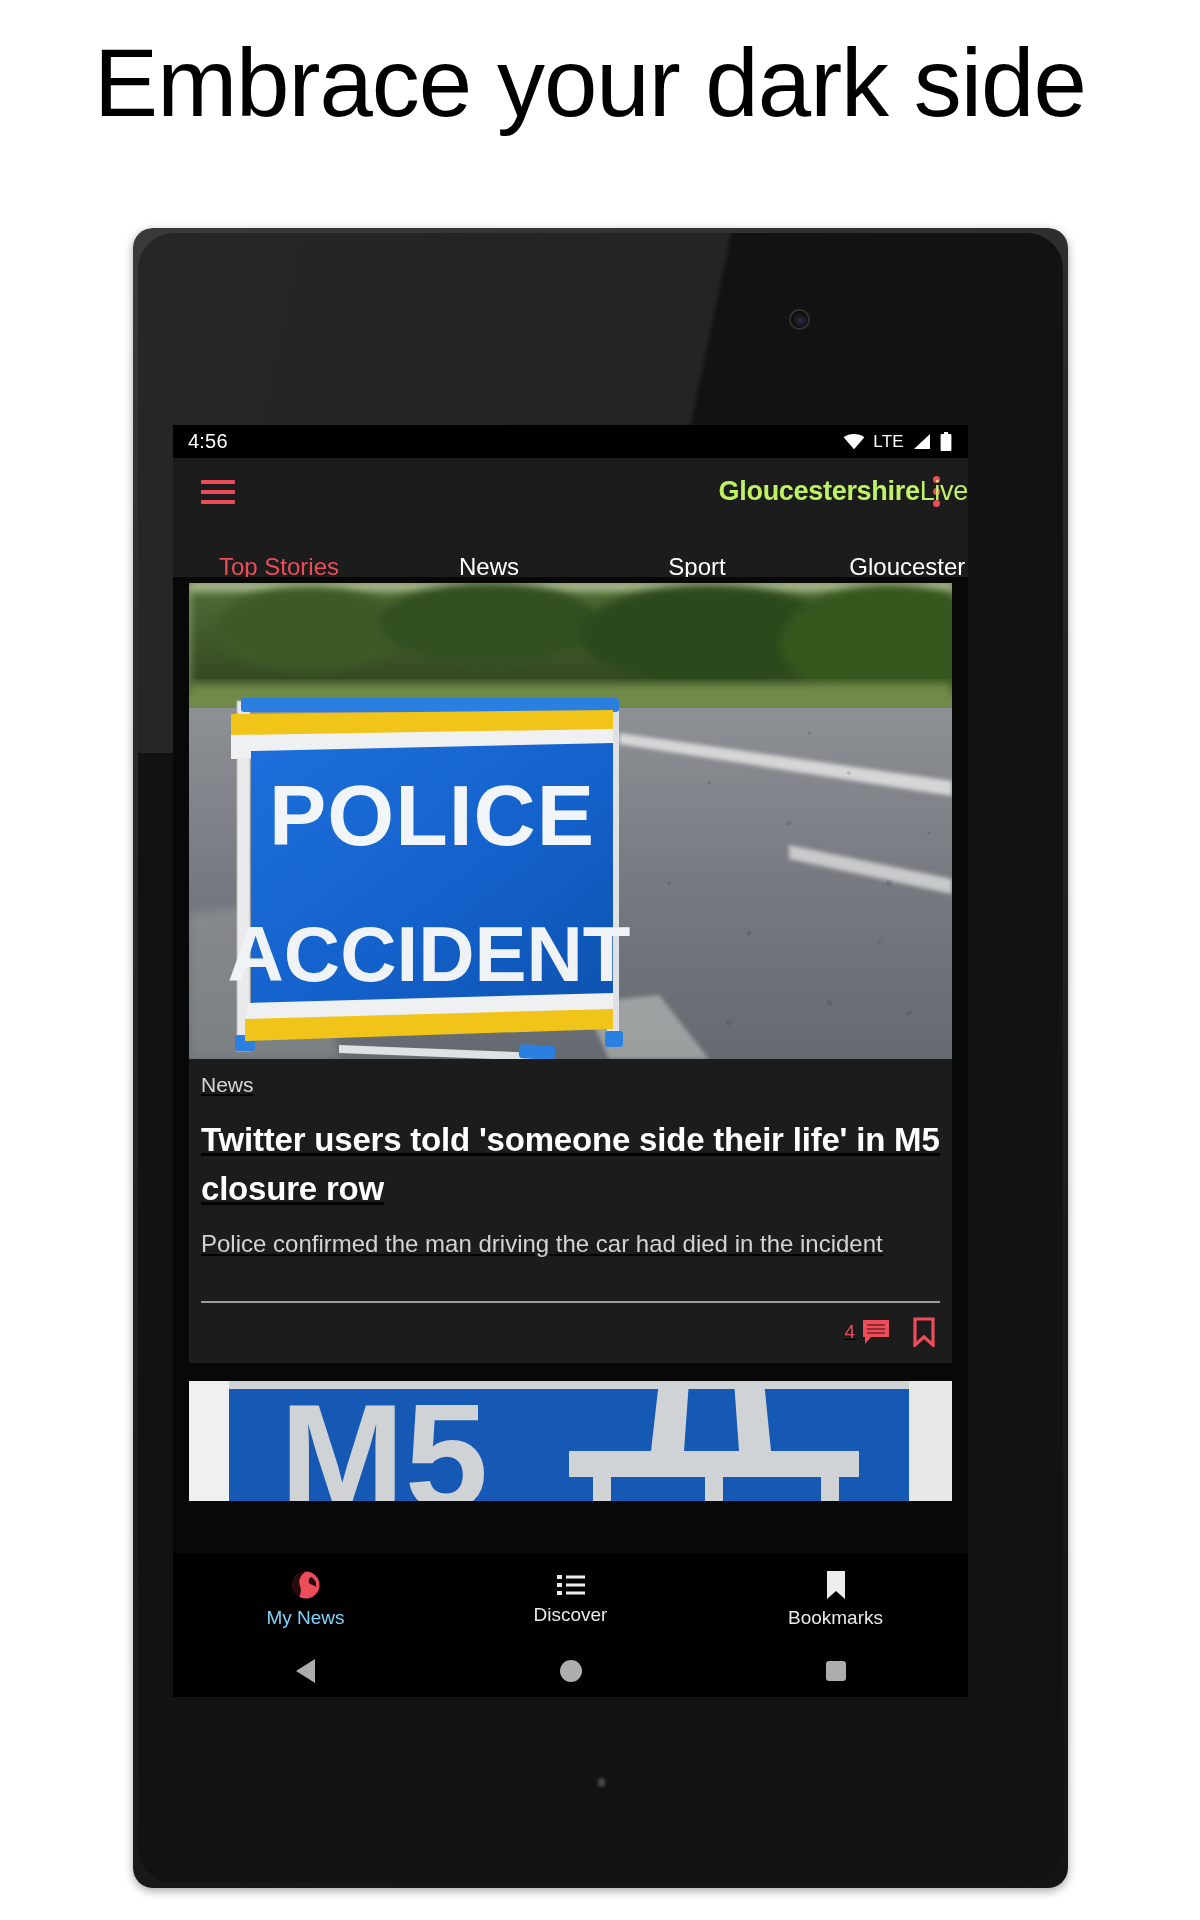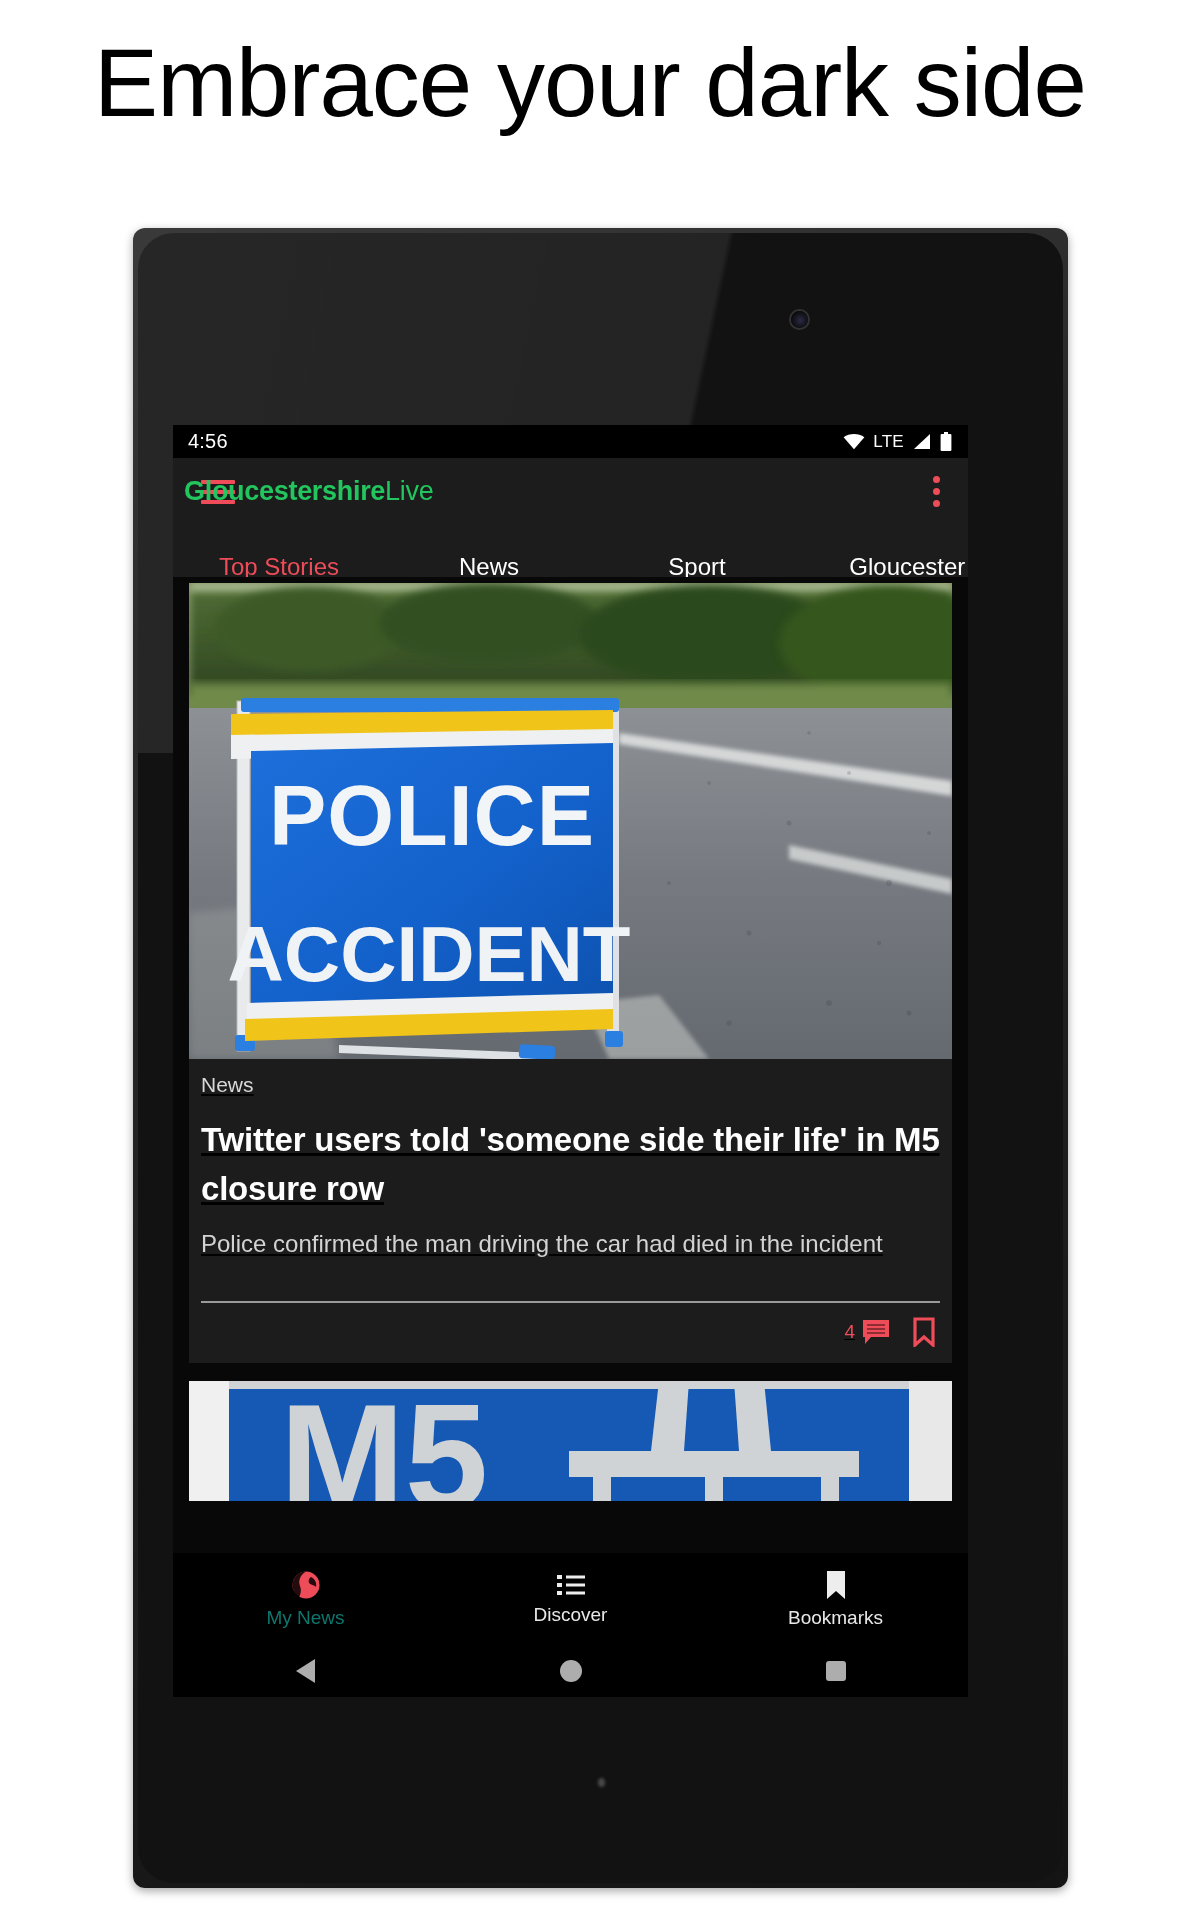--- a/index.html
+++ b/index.html
@@ -28,21 +28,21 @@
     white-space: nowrap;
   }
 
   
   .device {
     position: absolute;
     left: 133px;
     top: 228px;
     width: 935px;
     height: 1660px;
-    border-radius: 12px;
+    border-radius: 20px;
     background: linear-gradient(160deg, #3a3a3a 0%, #2b2b2b 22%, #1e1e1e 60%, #141414 100%);
     box-shadow: 0 3px 10px rgba(0,0,0,0.35);
     padding: 5px;
   }
   .device-inner {
     position: relative;
     width: 100%;
     height: 100%;
     border-radius: 36px;
     background: #121212;
@@ -131,24 +131,24 @@
     display: flex; flex-direction: column;
     justify-content: space-between;
     cursor: pointer;
   }
   .hamburger i {
     display: block; height: 4px; width: 100%;
     background: #ef4c5a; border-radius: 1px;
   }
   .appbar-title {
     position: absolute;
-    left: 11px; width: 100%;
-    text-align: left;
+    left: 0; width: 100%;
+    text-align: right;
     font-size: 27px;
-    color: #22c55e;
+    color: #bef264;
     letter-spacing: -0.3px;
     pointer-events: none;
   }
   .appbar-title .b { font-weight: 700; }
   .appbar-title .l { font-weight: 400; }
   .kebab {
     margin-left: auto;
     width: 7px;
     display: flex; flex-direction: column; gap: 5px;
     cursor: pointer;
@@ -283,21 +283,21 @@
     display: flex;
     flex-direction: column;
     align-items: center;
     gap: 7px;
     cursor: pointer;
   }
   .navitem .label {
     font-size: 19px;
     color: #e8e8e8;
   }
-  .navitem.active .label { color: #0f766e; }
+  .navitem.active .label { color: #7dd3fc; }
   .ico-globe { width: 30px; height: 30px; display: block; }
   .ico-list  { width: 28px; height: 24px; display: block; }
   .ico-bm-filled { width: 22px; height: 30px; display: block; }
 
   
   .androidnav {
     position: absolute;
     left: 0; bottom: 0;
     width: 795px;
     height: 52px;

